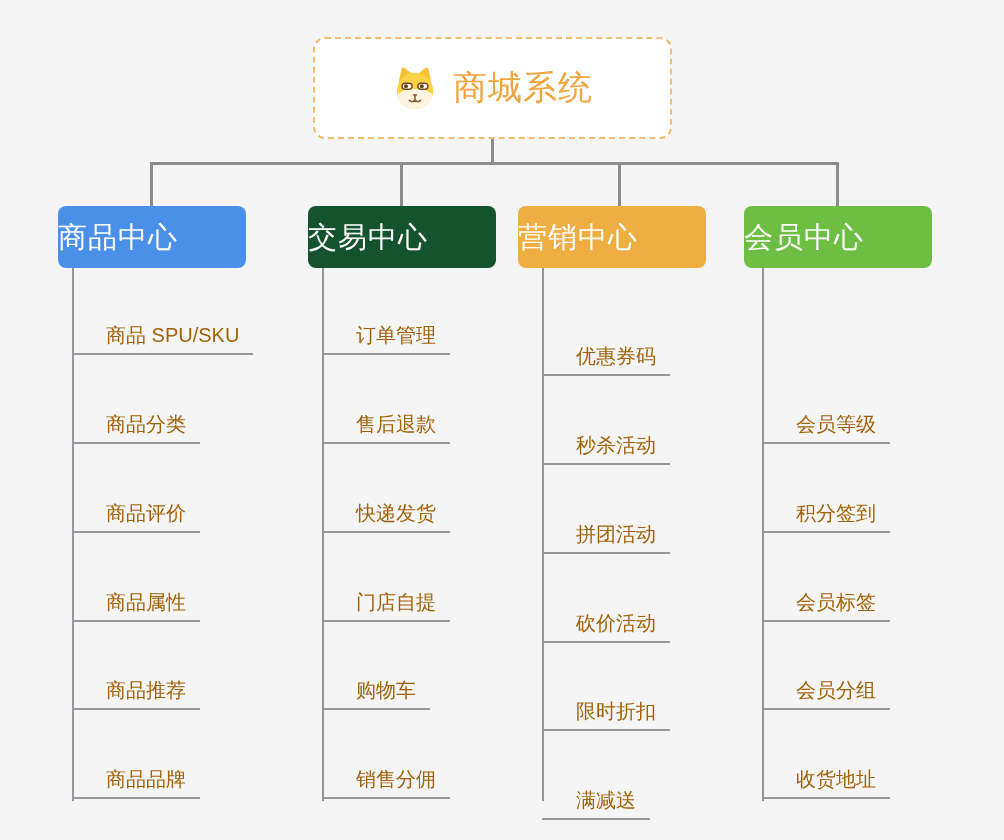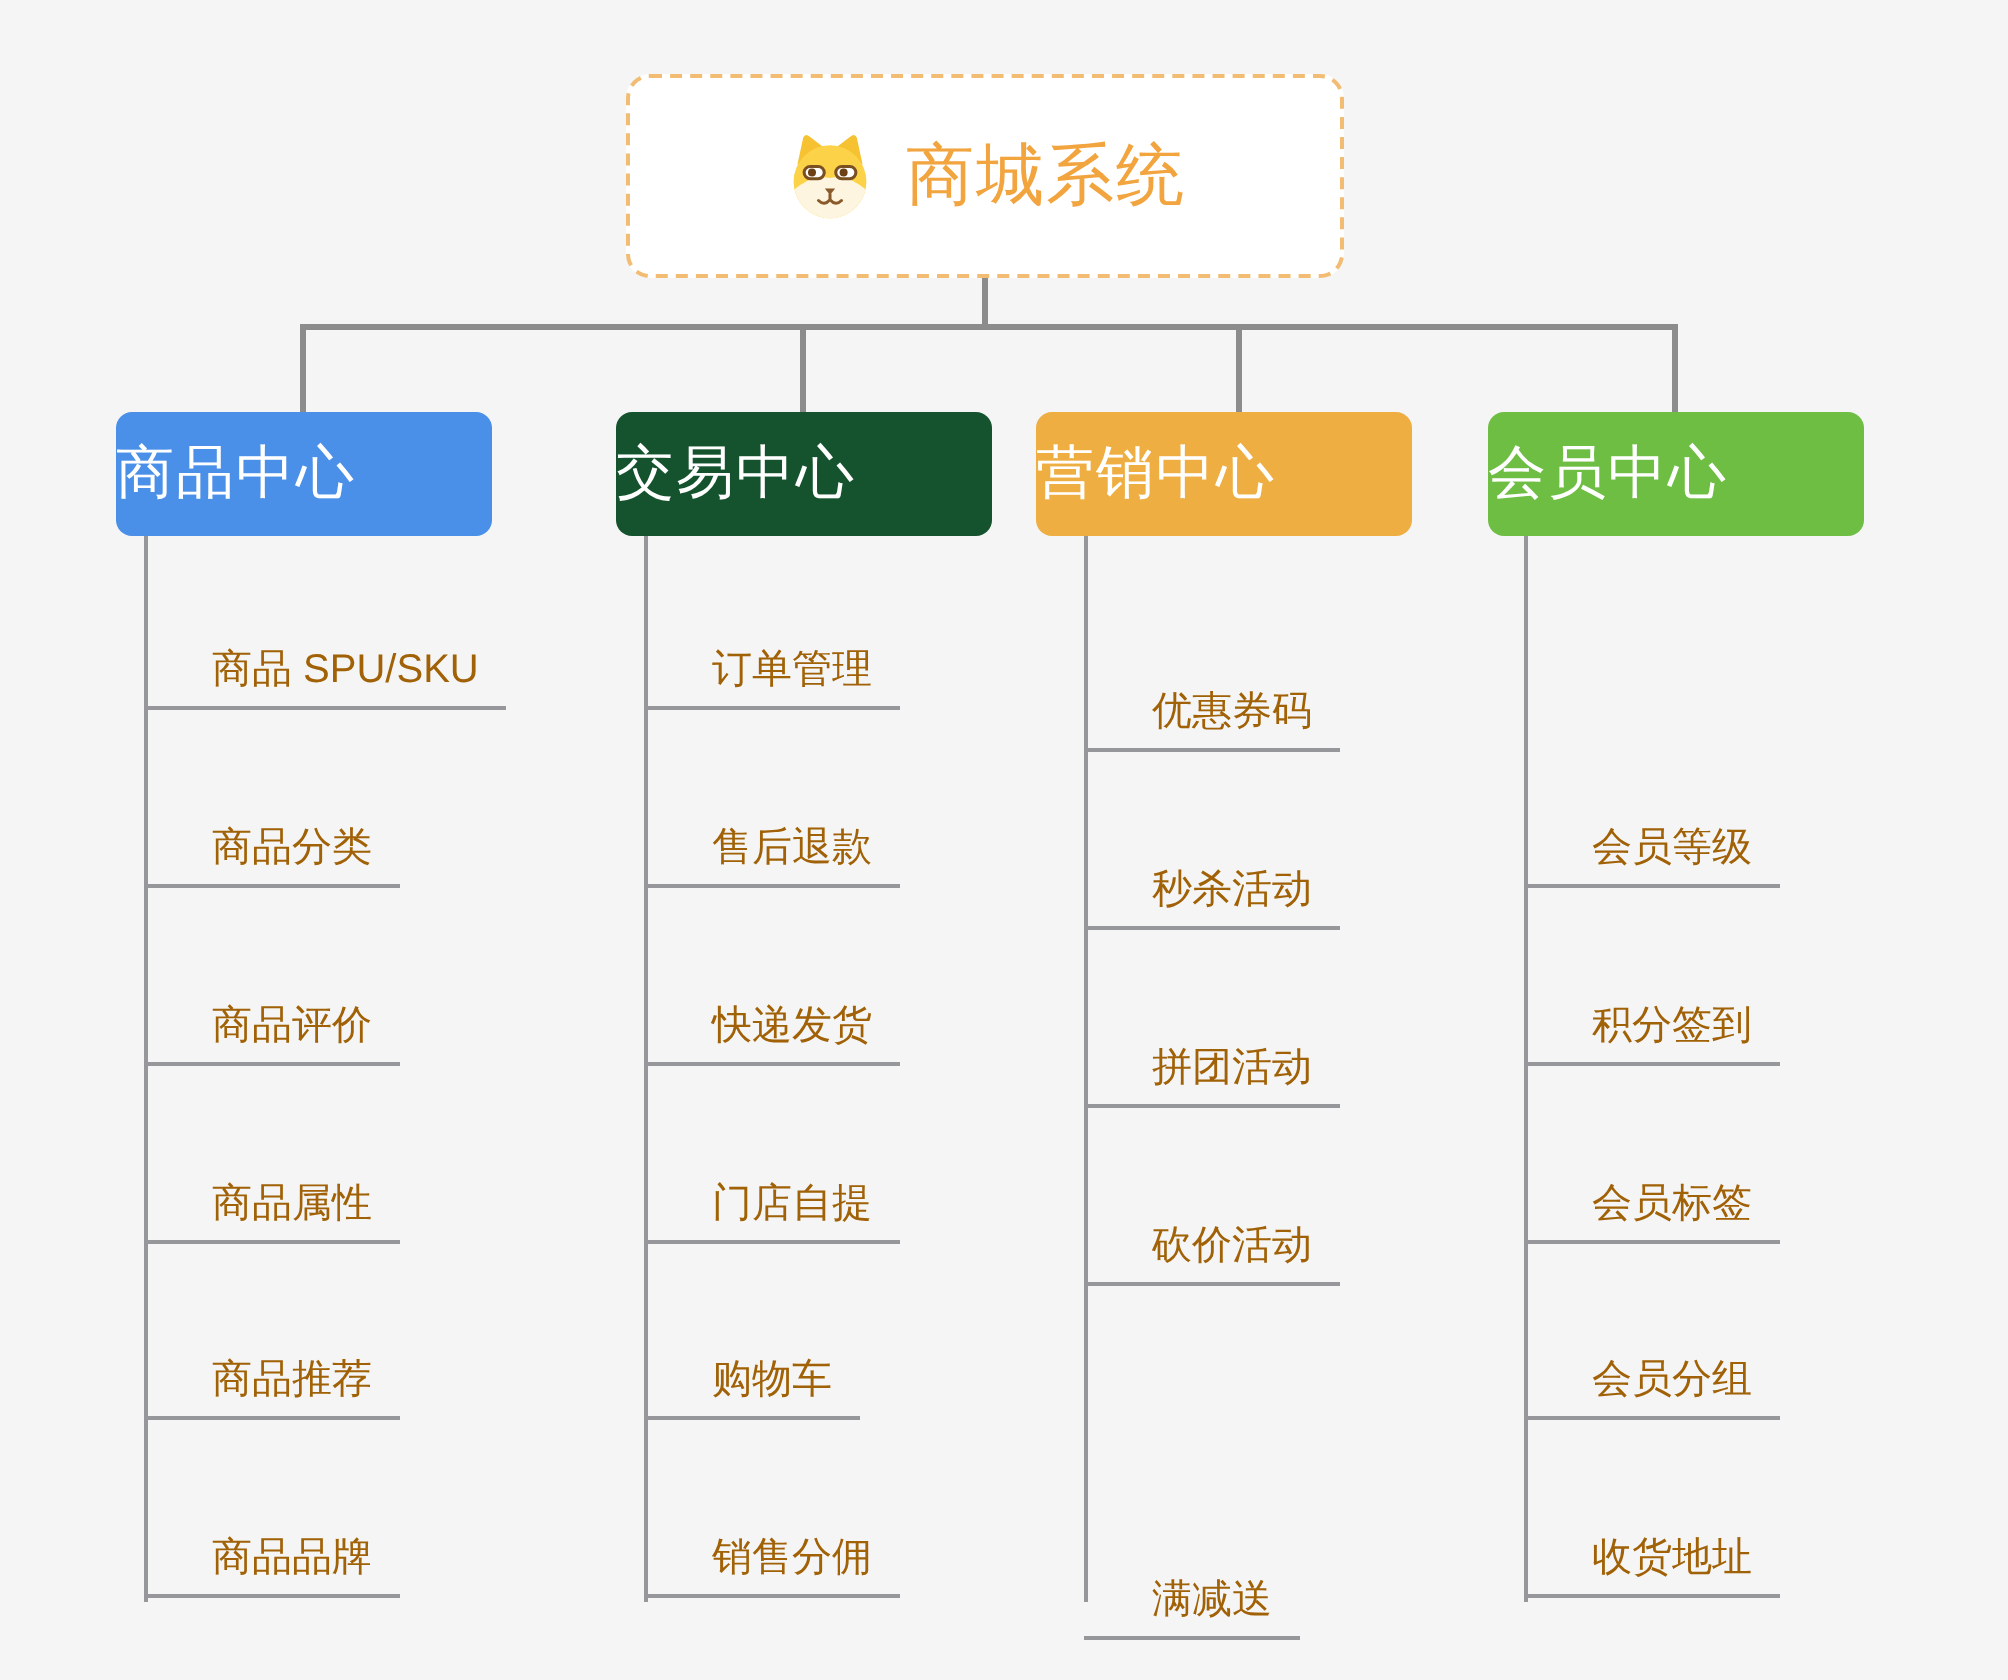--- a/index.html
+++ b/index.html
@@ -119,20 +119,21 @@
   <div class="leaf c1 r1">售后退款</div>
   <div class="leaf c1 r2">快递发货</div>
   <div class="leaf c1 r3">门店自提</div>
   <div class="leaf c1 r4">购物车</div>
   <div class="leaf c1 r5">销售分佣</div>
 
   <div class="leaf c2 r0">优惠券码</div>
   <div class="leaf c2 r1">秒杀活动</div>
   <div class="leaf c2 r2">拼团活动</div>
   <div class="leaf c2 r3">砍价活动</div>
+  <div class="leaf c2 r4">限时折扣</div>
   <div class="leaf c2 r5">满减送</div>
 
   <div class="leaf c3 r1">会员等级</div>
   <div class="leaf c3 r2">积分签到</div>
   <div class="leaf c3 r3">会员标签</div>
   <div class="leaf c3 r4">会员分组</div>
   <div class="leaf c3 r5">收货地址</div>
 
 </div>
 

